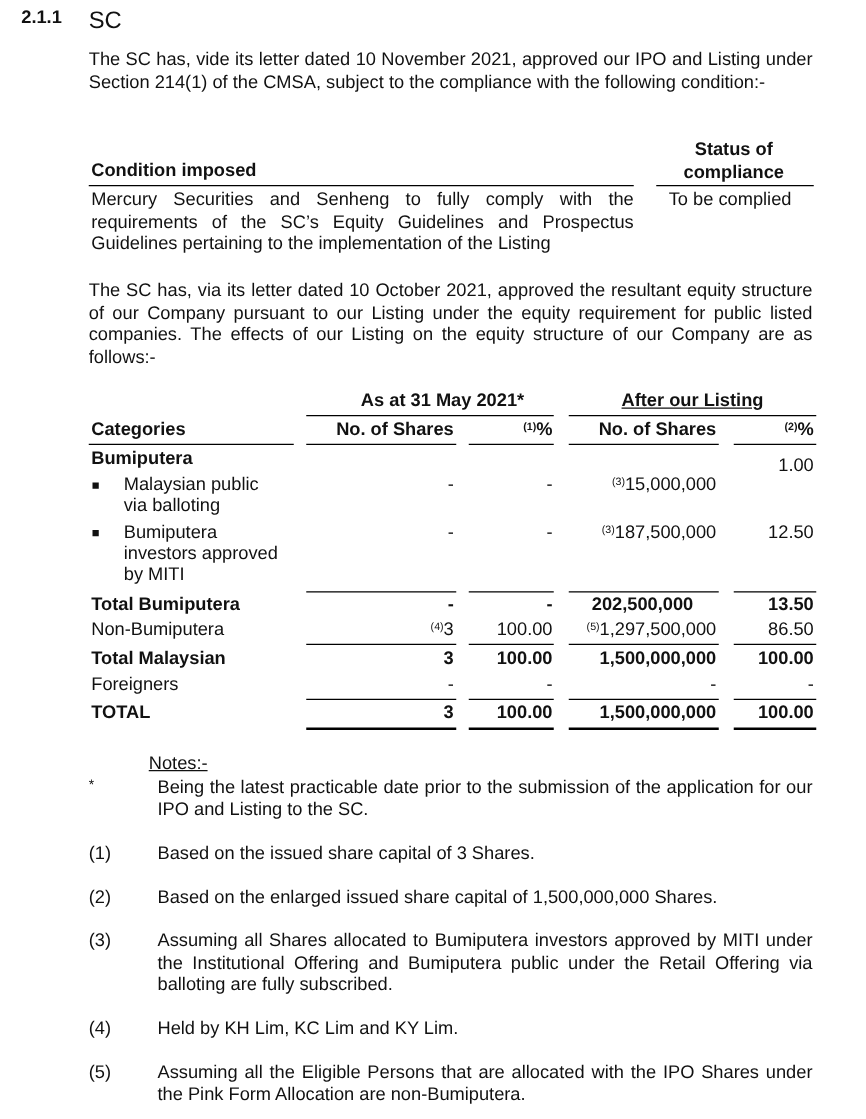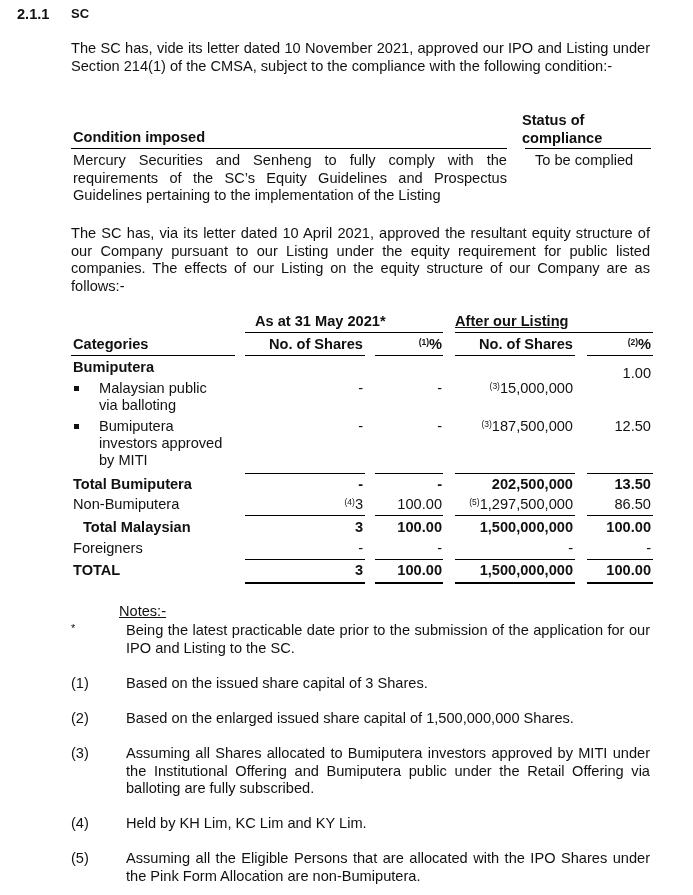--- a/index.html
+++ b/index.html
@@ -3,26 +3,26 @@
 <meta charset="utf-8">
 <style>
   html, body { margin: 0; padding: 0; background: #ffffff; }
   body {
     width: 693px; height: 895px; position: relative; overflow: hidden;
     font-family: "Liberation Sans", sans-serif; font-size: 14.6px; color: #111;
   }
   .abs { position: absolute; }
   .b { font-weight: bold; }
   .sec-num { left: 17px; top: 6px; font-weight: bold; font-size: 14.6px; }
-  .sec-title { left: 71px; top: 6px; font-weight: bold; font-size: 13px; }
+  .sec-title { left: 71px; top: 6px; font-weight: normal; font-size: 19px; }
   .para { left: 71px; width: 579px; text-align: justify; line-height: 17.5px; }
   .line { position: absolute; height: 0; border-top: 1.3px solid #000; }
   .line.thick { border-top: 2.4px solid #000; }
   .r { text-align: right; }
-  .c { }
+  .c { text-align: center; }
   sup.fn { font-size: 8.5px; vertical-align: 4px; line-height: 0; }
   .cell { position: absolute; line-height: 17px; white-space: nowrap; }
   .bullet { position: absolute; width: 5px; height: 5px; background: #111; }
   .note-mark { position: absolute; left: 71px; }
   .note-text { position: absolute; left: 126px; width: 524px; text-align: justify; line-height: 17.5px; }
   .notes-head { left: 71px; top: 603px; text-decoration: underline; margin-left: 48px; }
 </style>
 </head>
 <body>
 
@@ -36,21 +36,21 @@
   <div class="abs b c" style="left:522px; width:130px; top:111px; line-height:18px;">
     <div>Status of</div>
     <div>compliance</div>
   </div>
   <div class="line" style="left:71px; width:436px; top:148px;"></div>
   <div class="line" style="left:525px; width:126px; top:148px;"></div>
   <div class="abs" style="left:73px; width:434px; top:152px; text-align:justify; line-height:17.5px;">Mercury Securities and Senheng to fully comply with the requirements of the SC’s Equity Guidelines and Prospectus Guidelines pertaining to the implementation of the Listing</div>
   <div class="abs" style="left:535px; top:152px; line-height:17.5px;">To be complied</div>
 </div>
 
-<div class="abs para" style="top:225px;">The SC has, via its letter dated 10 April 2021, approved the resultant equity structure of our Company pursuant to our Listing under the equity requirement for public listed companies. The effects of our Listing on the equity structure of our Company are as follows:-</div>
+<div class="abs para" style="top:225px;">The SC has, via its letter dated 10 October 2021, approved the resultant equity structure of our Company pursuant to our Listing under the equity requirement for public listed companies. The effects of our Listing on the equity structure of our Company are as follows:-</div>
 
 <div>
 
   <div class="cell b c" style="left:255px; width:198px; top:313px;">As at 31 May 2021*</div>
   <div class="cell b c" style="left:455px; width:198px; top:313px;text-decoration:underline;">After our Listing</div>
   <div class="line" style="left:245px; width:198px; top:332px;"></div>
   <div class="line" style="left:455px; width:198px; top:332px;"></div>
 
   <div class="cell b" style="left:73px; top:336px;">Categories</div>
   <div class="cell b r" style="left:245px; width:118px; top:336px;">No. of Shares</div>
@@ -92,39 +92,39 @@
 
   <div class="line" style="left:245px; width:120px; top:473px;"></div>
   <div class="line" style="left:375px; width:68px; top:473px;"></div>
   <div class="line" style="left:455px; width:120px; top:473px;"></div>
   <div class="line" style="left:587px; width:66px; top:473px;"></div>
 
   <div>
     <div class="cell b" style="left:73px; top:476px;">Total Bumiputera</div>
     <div class="cell b r" style="left:245px; width:118px; top:476px;">-</div>
     <div class="cell b r" style="left:373px; width:69px; top:476px;">-</div>
-    <div class="cell b r" style="left:455px; width:118px; top:476px;">202,500,000</div>
+    <div class="cell b r" style="left:455px; width:118px; top:476px;text-align:center;">202,500,000</div>
     <div class="cell b r" style="left:587px; width:64px; top:476px;">13.50</div>
   </div>
 
   <div>
     <div class="cell" style="left:73px; top:496px;">Non-Bumiputera</div>
     <div class="cell r" style="left:245px; width:118px; top:496px;"><sup class="fn">(4)</sup><span>3</span></div>
     <div class="cell r" style="left:373px; width:69px; top:496px;">100.00</div>
     <div class="cell r" style="left:455px; width:118px; top:496px;"><sup class="fn">(5)</sup><span>1,297,500,000</span></div>
     <div class="cell r" style="left:587px; width:64px; top:496px;">86.50</div>
   </div>
 
   <div class="line" style="left:245px; width:120px; top:515px;"></div>
   <div class="line" style="left:375px; width:68px; top:515px;"></div>
   <div class="line" style="left:455px; width:120px; top:515px;"></div>
   <div class="line" style="left:587px; width:66px; top:515px;"></div>
 
   <div>
-    <div class="cell b" style="left:73px; top:519px;margin-left:10px;">Total Malaysian</div>
+    <div class="cell b" style="left:73px; top:519px;">Total Malaysian</div>
     <div class="cell b r" style="left:245px; width:118px; top:519px;">3</div>
     <div class="cell b r" style="left:373px; width:69px; top:519px;">100.00</div>
     <div class="cell b r" style="left:455px; width:118px; top:519px;">1,500,000,000</div>
     <div class="cell b r" style="left:587px; width:64px; top:519px;">100.00</div>
   </div>
 
   <div>
     <div class="cell" style="left:73px; top:540px;">Foreigners</div>
     <div class="cell r" style="left:245px; width:118px; top:540px;">-</div>
     <div class="cell r" style="left:373px; width:69px; top:540px;">-</div>

